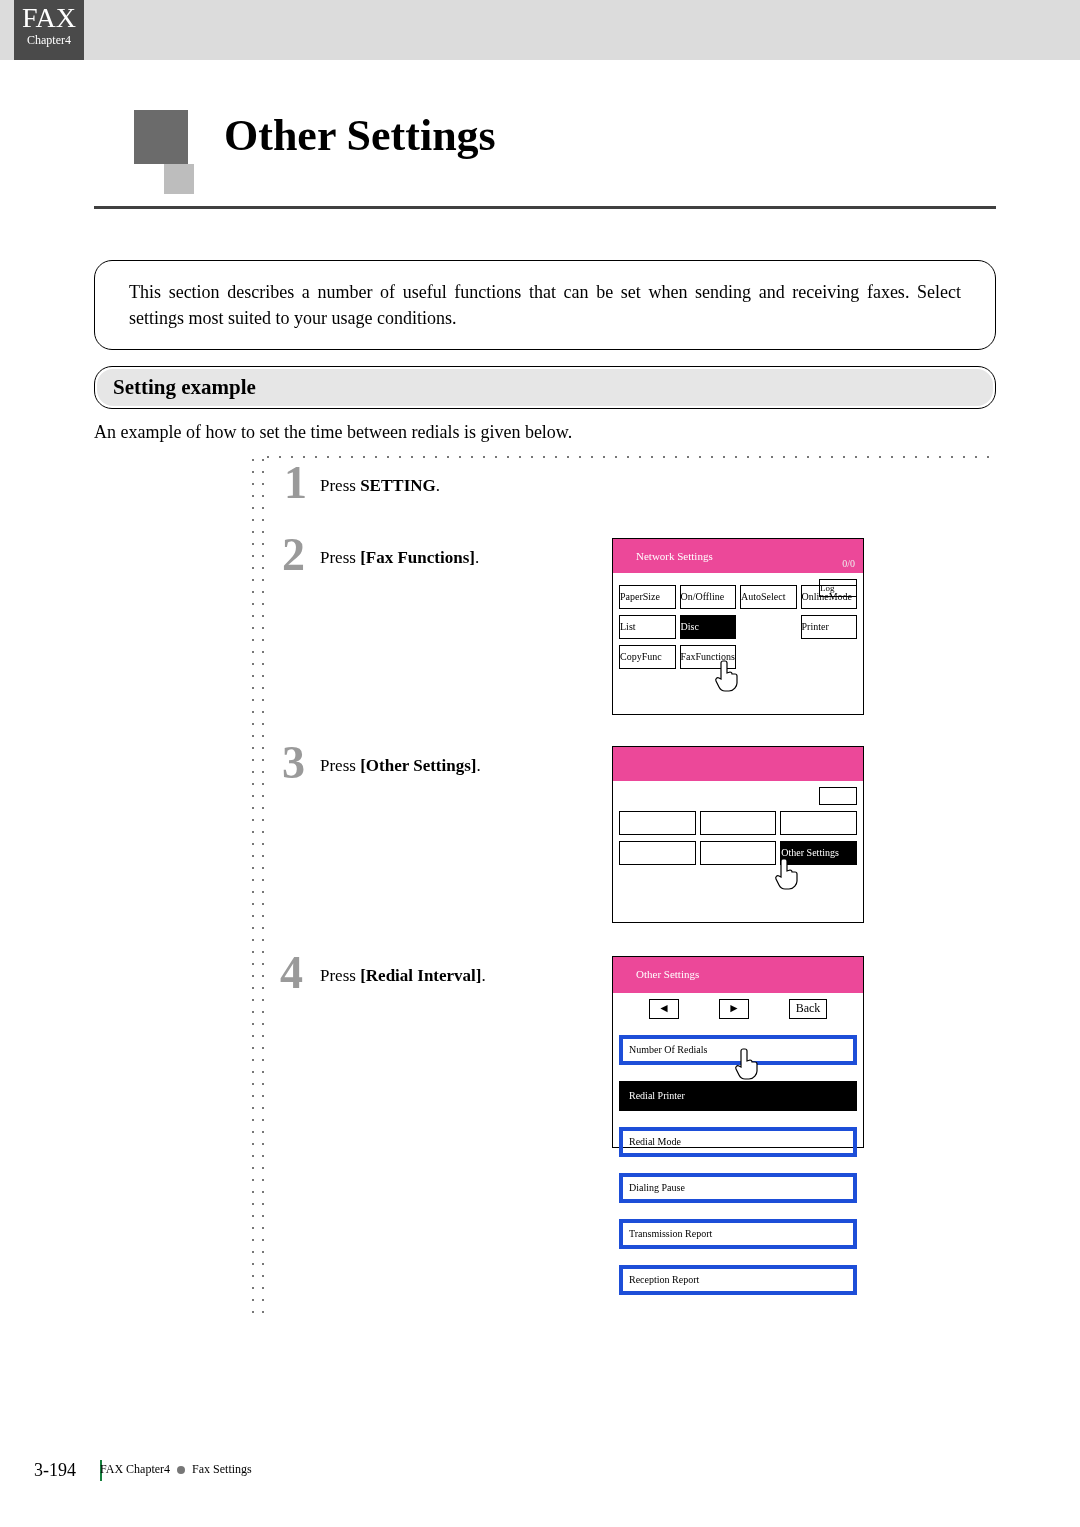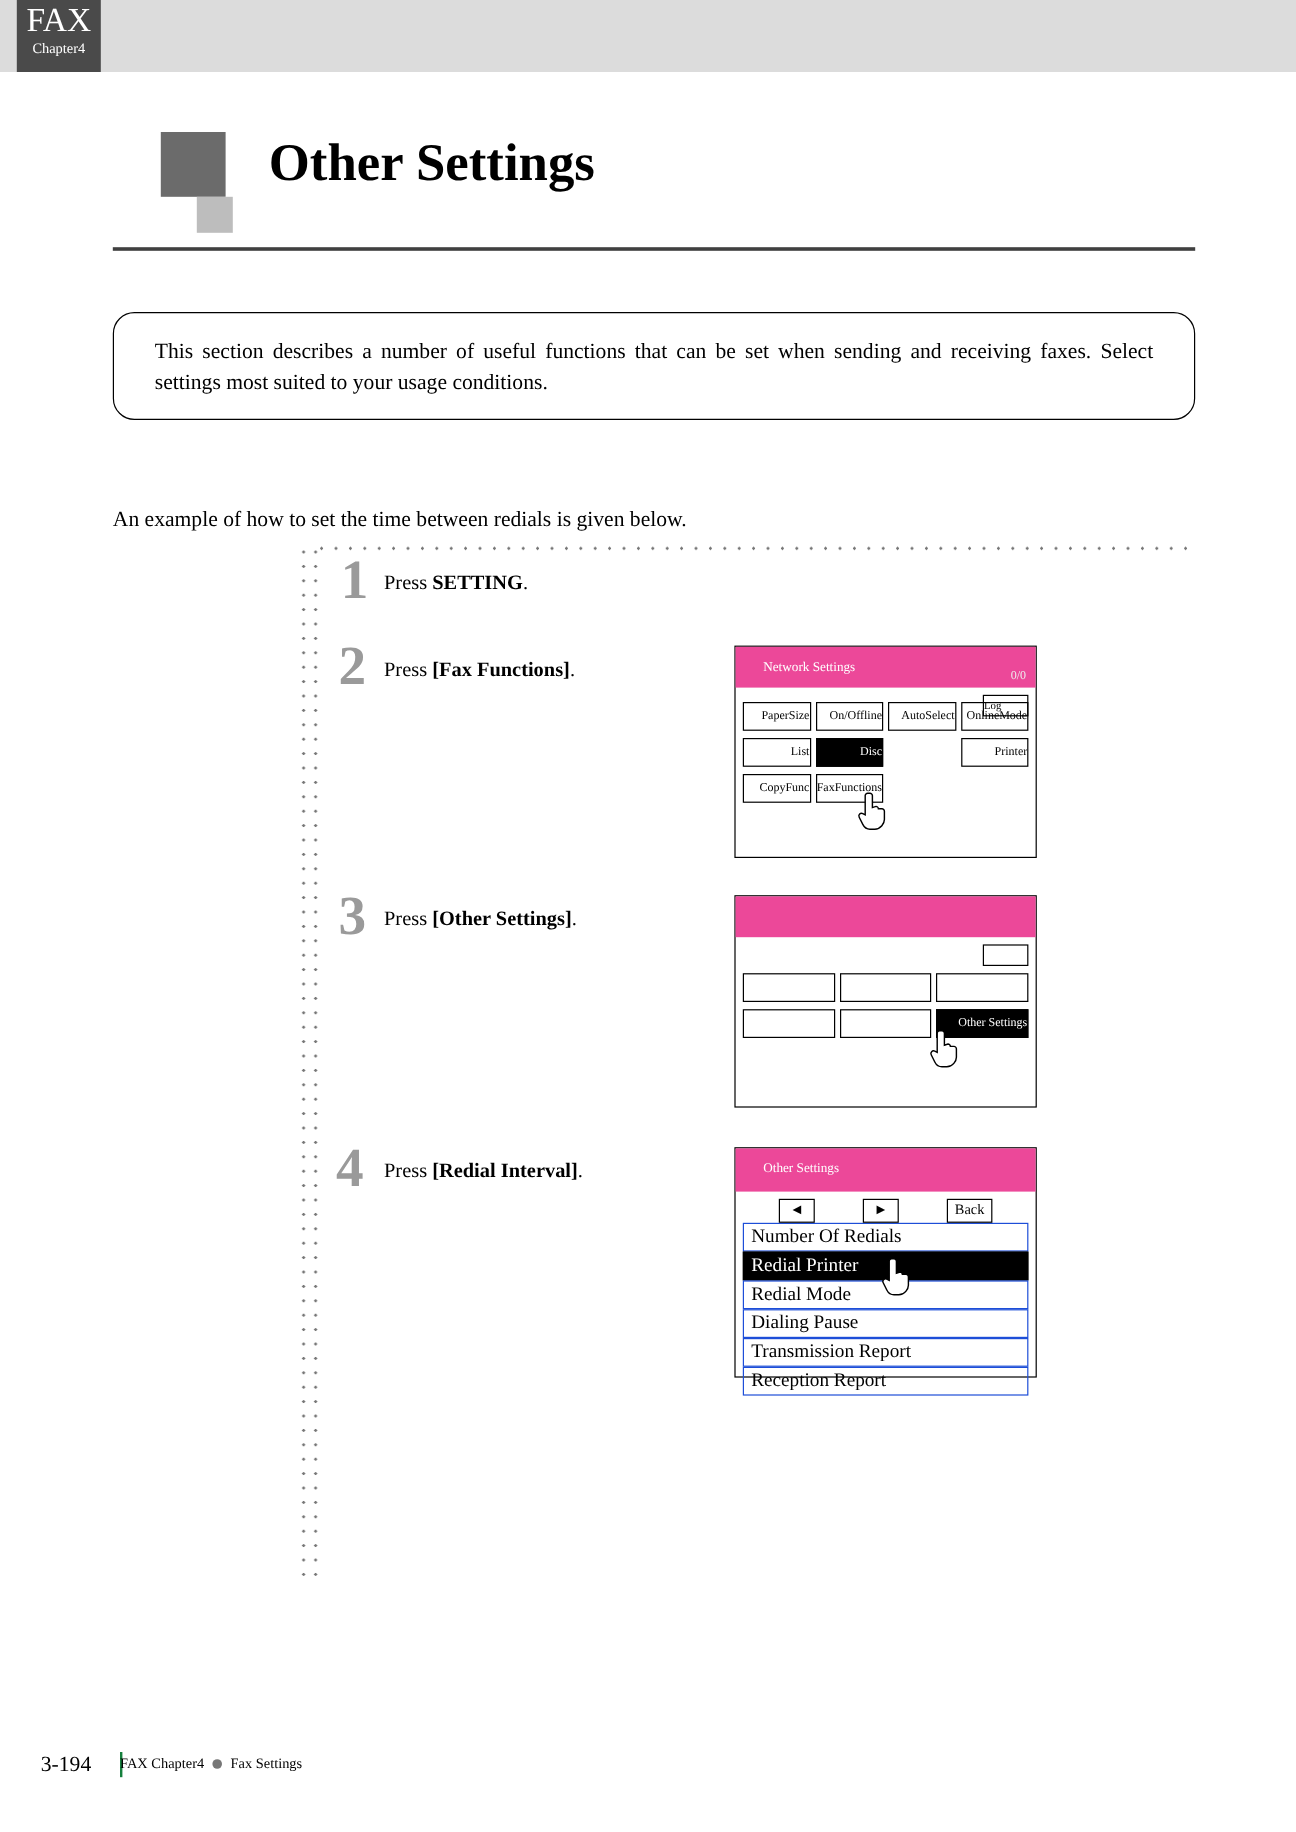--- a/index.html
+++ b/index.html
@@ -19,30 +19,30 @@
 .example-text{position:absolute;left:94px;top:422px;font-size:18px}
 .dot-hline{position:absolute;left:262px;top:454px;right:84px;height:6px;background:radial-gradient(circle,#777 1.3px,transparent 1.3px) repeat-x;background-size:12px 6px}
 .dot-vline{position:absolute;left:260px;top:454px;width:6px;bottom:200px;background:radial-gradient(circle,#777 1.3px,transparent 1.3px) repeat-y;background-size:6px 12px}
 .dot-vline.inner{left:250px}
 .step-num{position:absolute;font-size:46px;font-weight:bold;color:#9a9a9a;font-family:Georgia,serif}
 .step-txt{position:absolute;font-size:17px}
 .shot{position:absolute;width:250px;height:175px;border:1.5px solid #000}
 .shot .bar{height:34px;background:#ec4899;color:#fff;font-size:11px;line-height:34px;padding-left:23px}
 .shot .body{padding:6px}
 .shot .row{display:flex;gap:4px;margin-top:6px}
-.shot .btn{flex:1;height:22px;border:1px solid #000;font-size:10px;text-align:right;line-height:22px;overflow:hidden}
+.shot .btn{flex:1;height:22px;border:1px solid #000;font-size:10px;text-align:left;line-height:22px;overflow:hidden}
 .shot .btn.dark{background:#000;color:#fff}
 .shot .tag{position:absolute;right:6px;top:40px;width:36px;height:16px;border:1px solid #000;font-size:9px;text-align:left;line-height:16px}
 .shot .crumb{font-size:10px;color:#eee;position:absolute;right:8px;top:8px}
 .finger{position:absolute;width:28px;height:34px}
 .finger svg{width:28px;height:34px}
 .shot3 .bar{height:36px}
 .shot3 .nav{display:flex;justify-content:center;gap:40px;margin-top:4px}
 .arrow{width:28px;height:18px;border:1px solid #000;font-size:12px;text-align:center;line-height:16px}
-.shot3 .list-row{height:22px;border:1px solid #1d4ed8;margin-top:0;font-size:16px;line-height:22px;padding-left:6px}
+.shot3 .list-row{height:22px;border:4px solid #1d4ed8;margin-top:16px;font-size:10px;line-height:22px;padding-left:6px}
 .shot3 .list-row.dark{background:#000;color:#fff;border-color:#000}
 .pg-num{position:absolute;left:34px;bottom:40px;font-size:18px;border-right:2px solid #15803d;padding-right:24px}
 .pg-foot{position:absolute;left:100px;bottom:44px;font-size:12px}
 .pg-foot .dot{display:inline-block;width:8px;height:8px;background:#777;border-radius:50%;margin:0 4px;vertical-align:middle}
 </style>
 </head>
 <body>
 
 <div class="page">
 
@@ -56,20 +56,23 @@
   <div class="sq-big"></div>
   <div class="sq-sm"></div>
 </div>
 <div class="title-text">Other Settings</div>
 <div class="rule"></div>
 
 <div class="intro-box">
   <span>This section describes a number of useful functions that can be set when sending and receiving faxes. Select settings most suited to your usage conditions.</span>
 </div>
 
+<div class="sub-pill">
+  <div class="sub-pill-inner">Setting example</div>
+</div>
 
 <div class="example-text">An example of how to set the time between redials is given below.</div>
 
 <div class="dot-hline"></div>
 <div class="dot-vline inner"></div>
 <div class="dot-vline"></div>
 
 <div class="step-num" style="left:284px;top:456px">1</div>
 <div class="step-txt" style="left:320px;top:476px">
   <span>Press </span><b>SETTING</b><span>.</span>

